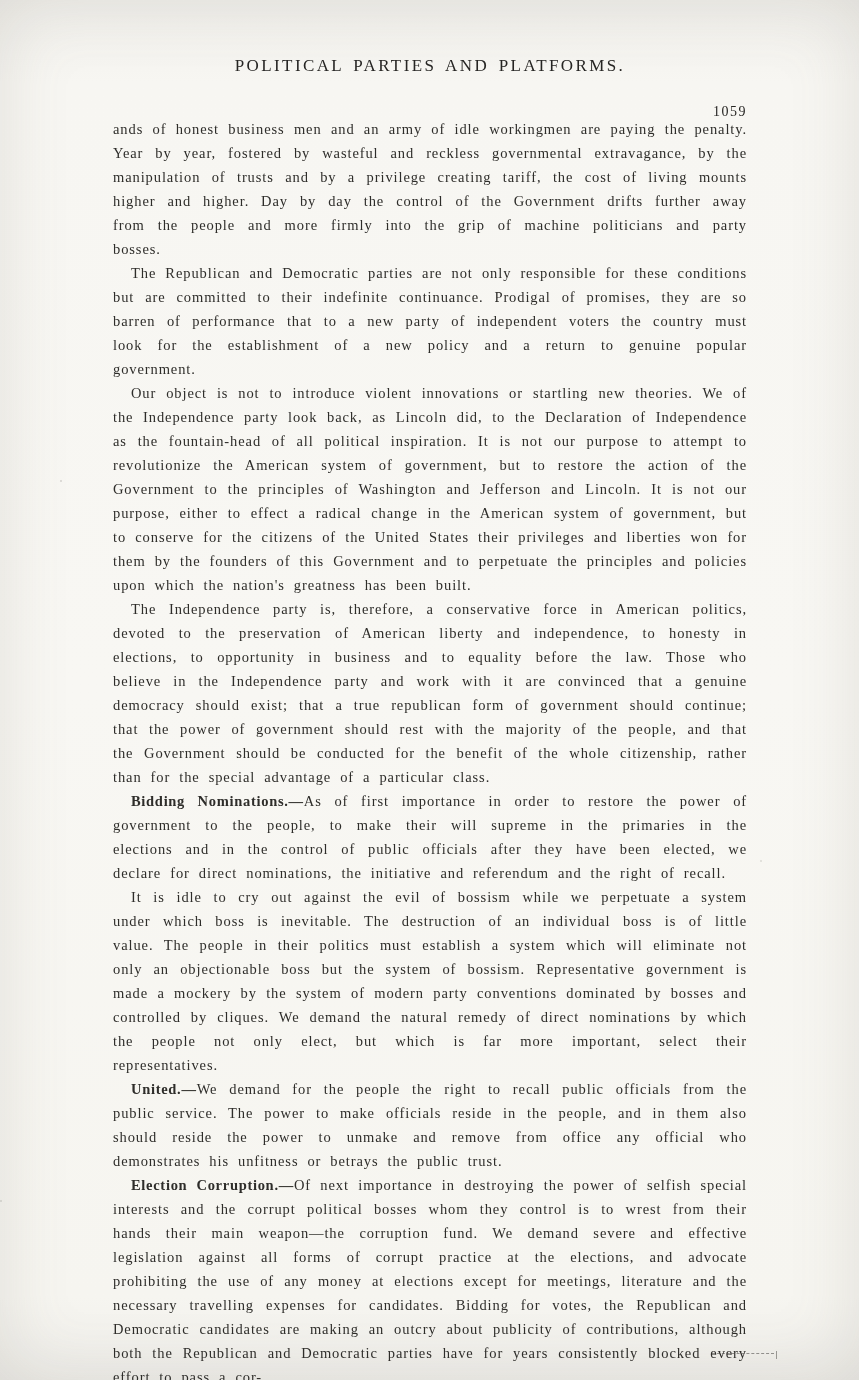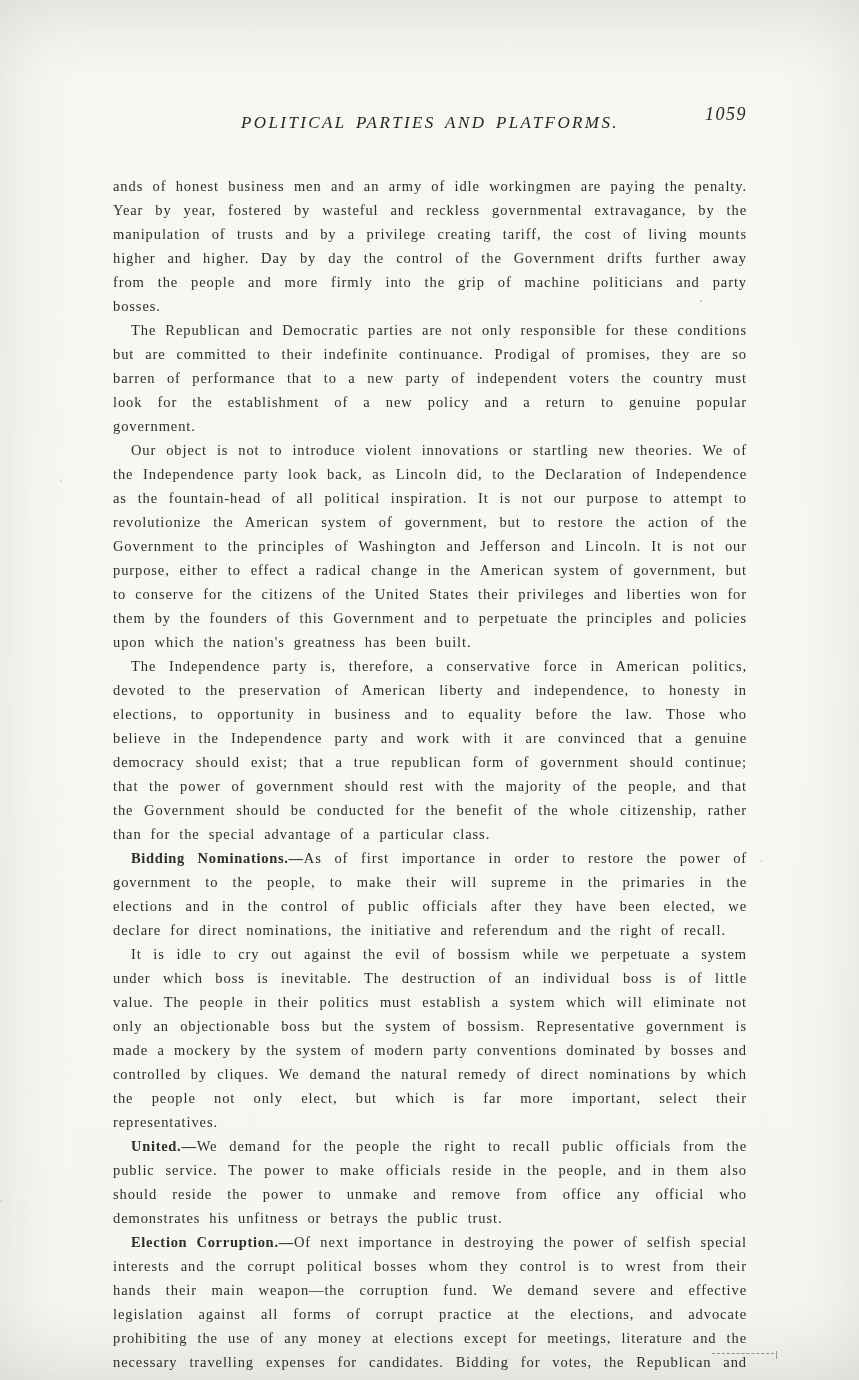--- a/index.html
+++ b/index.html
@@ -12,35 +12,34 @@
     background: linear-gradient(180deg, #f1f0ec 0%, #f7f6f2 6%, #f8f7f3 50%, #f6f5f0 94%, #efeeea 100%);
     box-shadow: inset 0 0 70px rgba(110,105,95,0.16);
     font-family: "Liberation Serif", "DejaVu Serif", serif;
     color: #2b2a28;
     overflow: hidden;
   }
   .header {
     position: relative;
     width: 634px;
     margin: 0 0 0 113px;
-    padding-top: 113px;
-    font-style: italic;
+    padding-top: 56px;
   }
   .title {
     text-align: center;
     font-size: 17px;
     letter-spacing: 2.4px;
     word-spacing: 3px;
     color: #262523;
   }
   .page-number {
     position: absolute;
     right: 0;
     top: 104px;
-    font-size: 18px;
+    font-size: 14px;
     letter-spacing: 1.5px;
     color: #262523;
   }
   .content {
     width: 634px;
     margin: 41px 0 0 113px;
     text-align: justify;
     font-size: 14.5px;
     line-height: 24px;
     letter-spacing: 0.9px;

